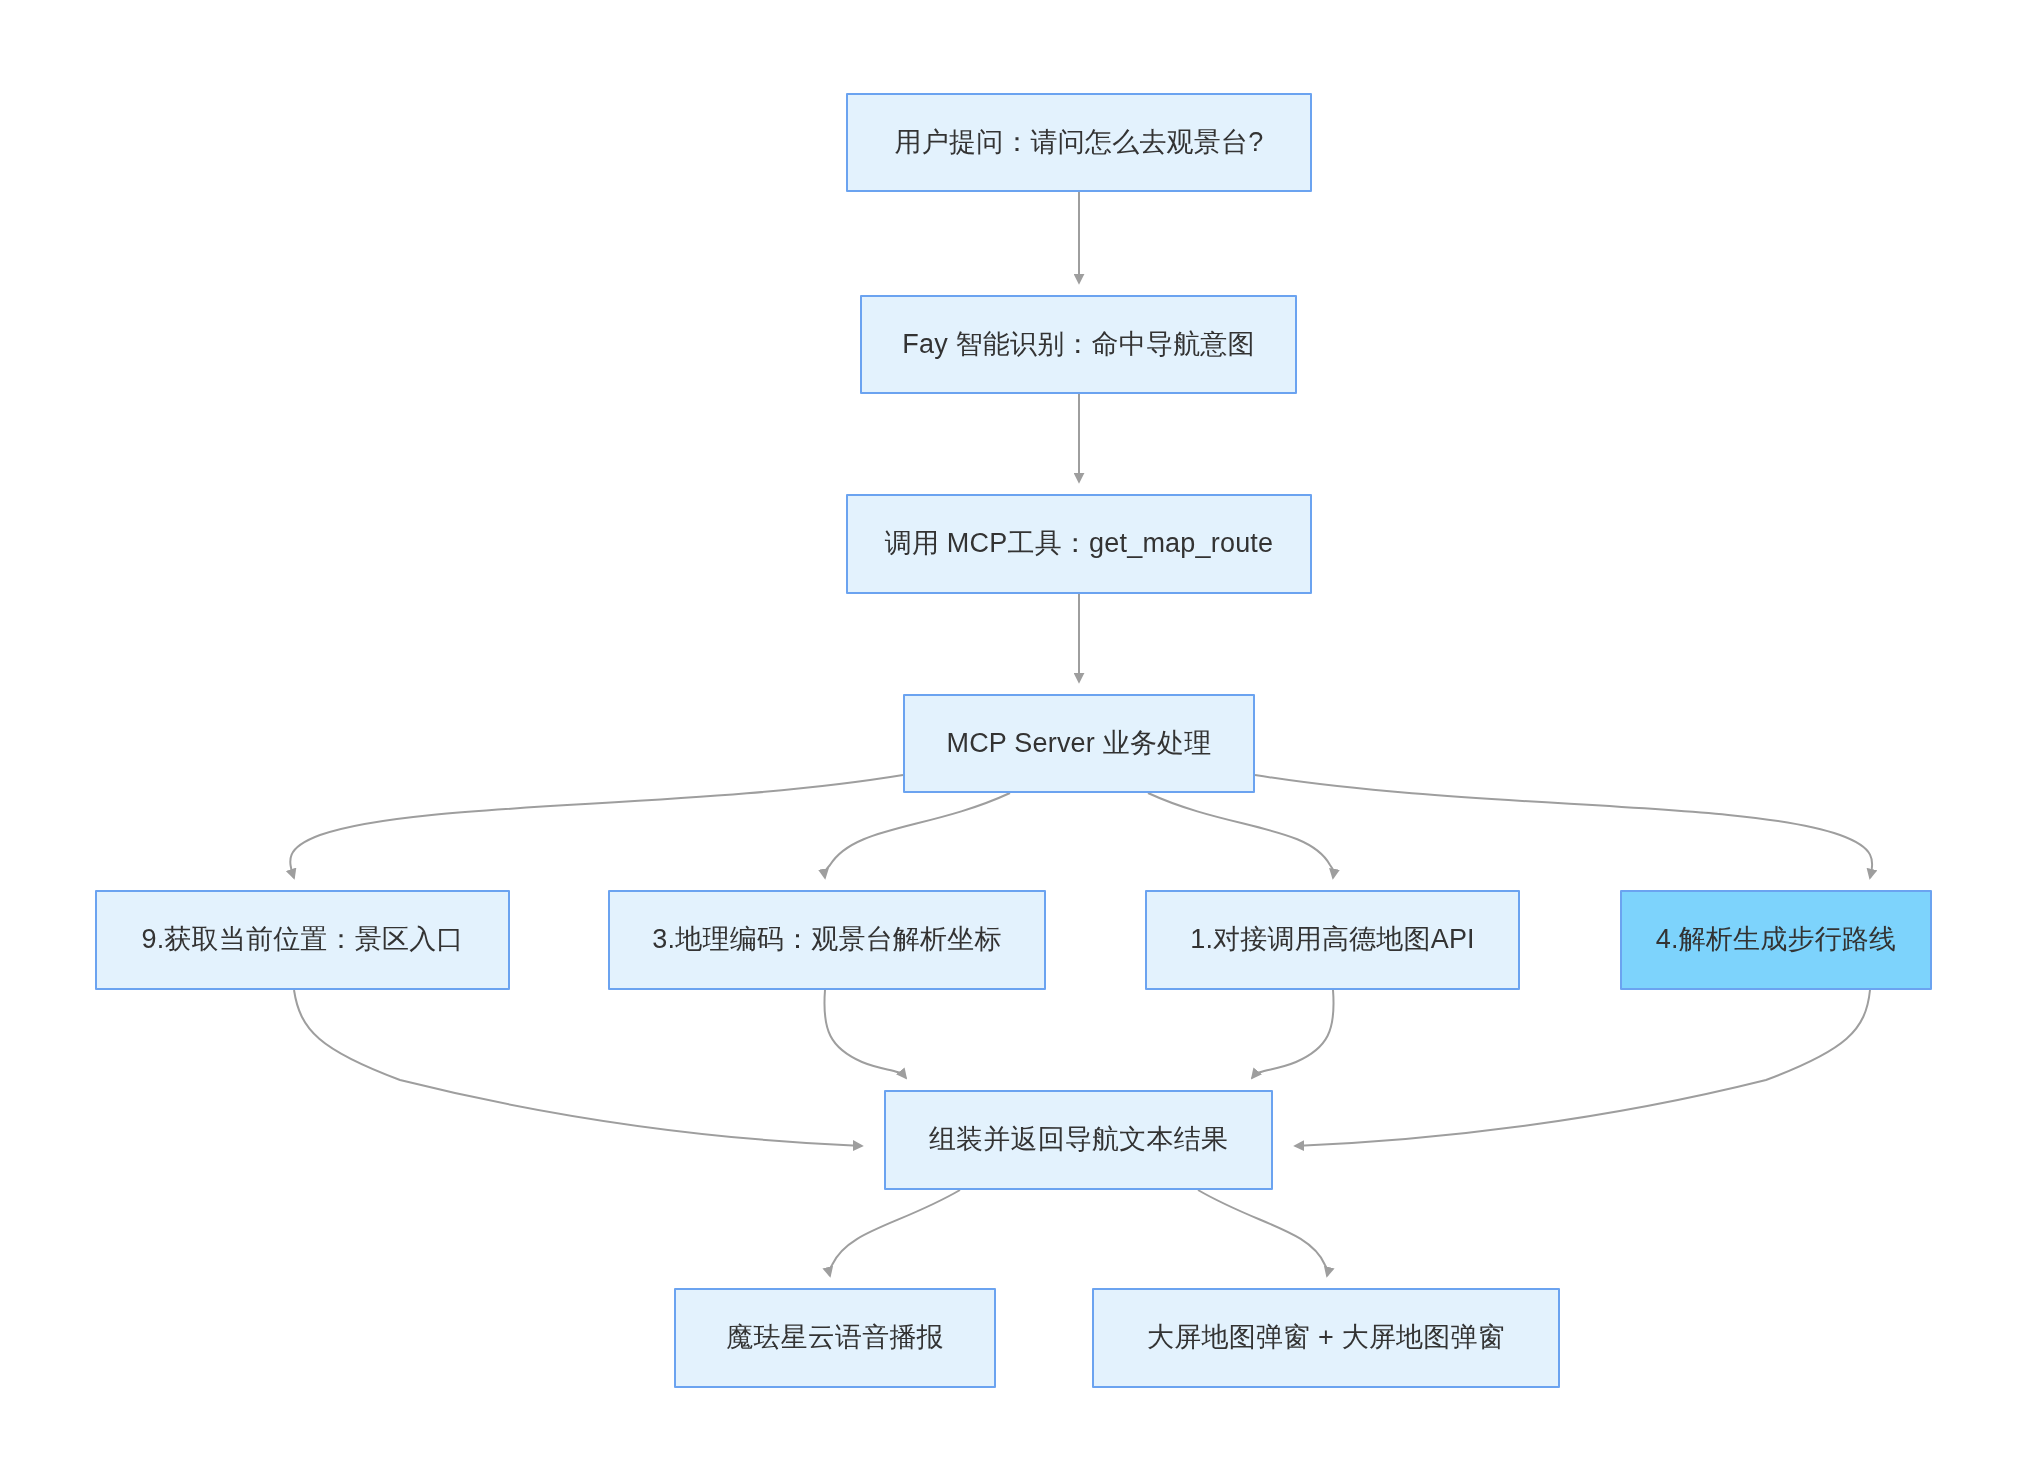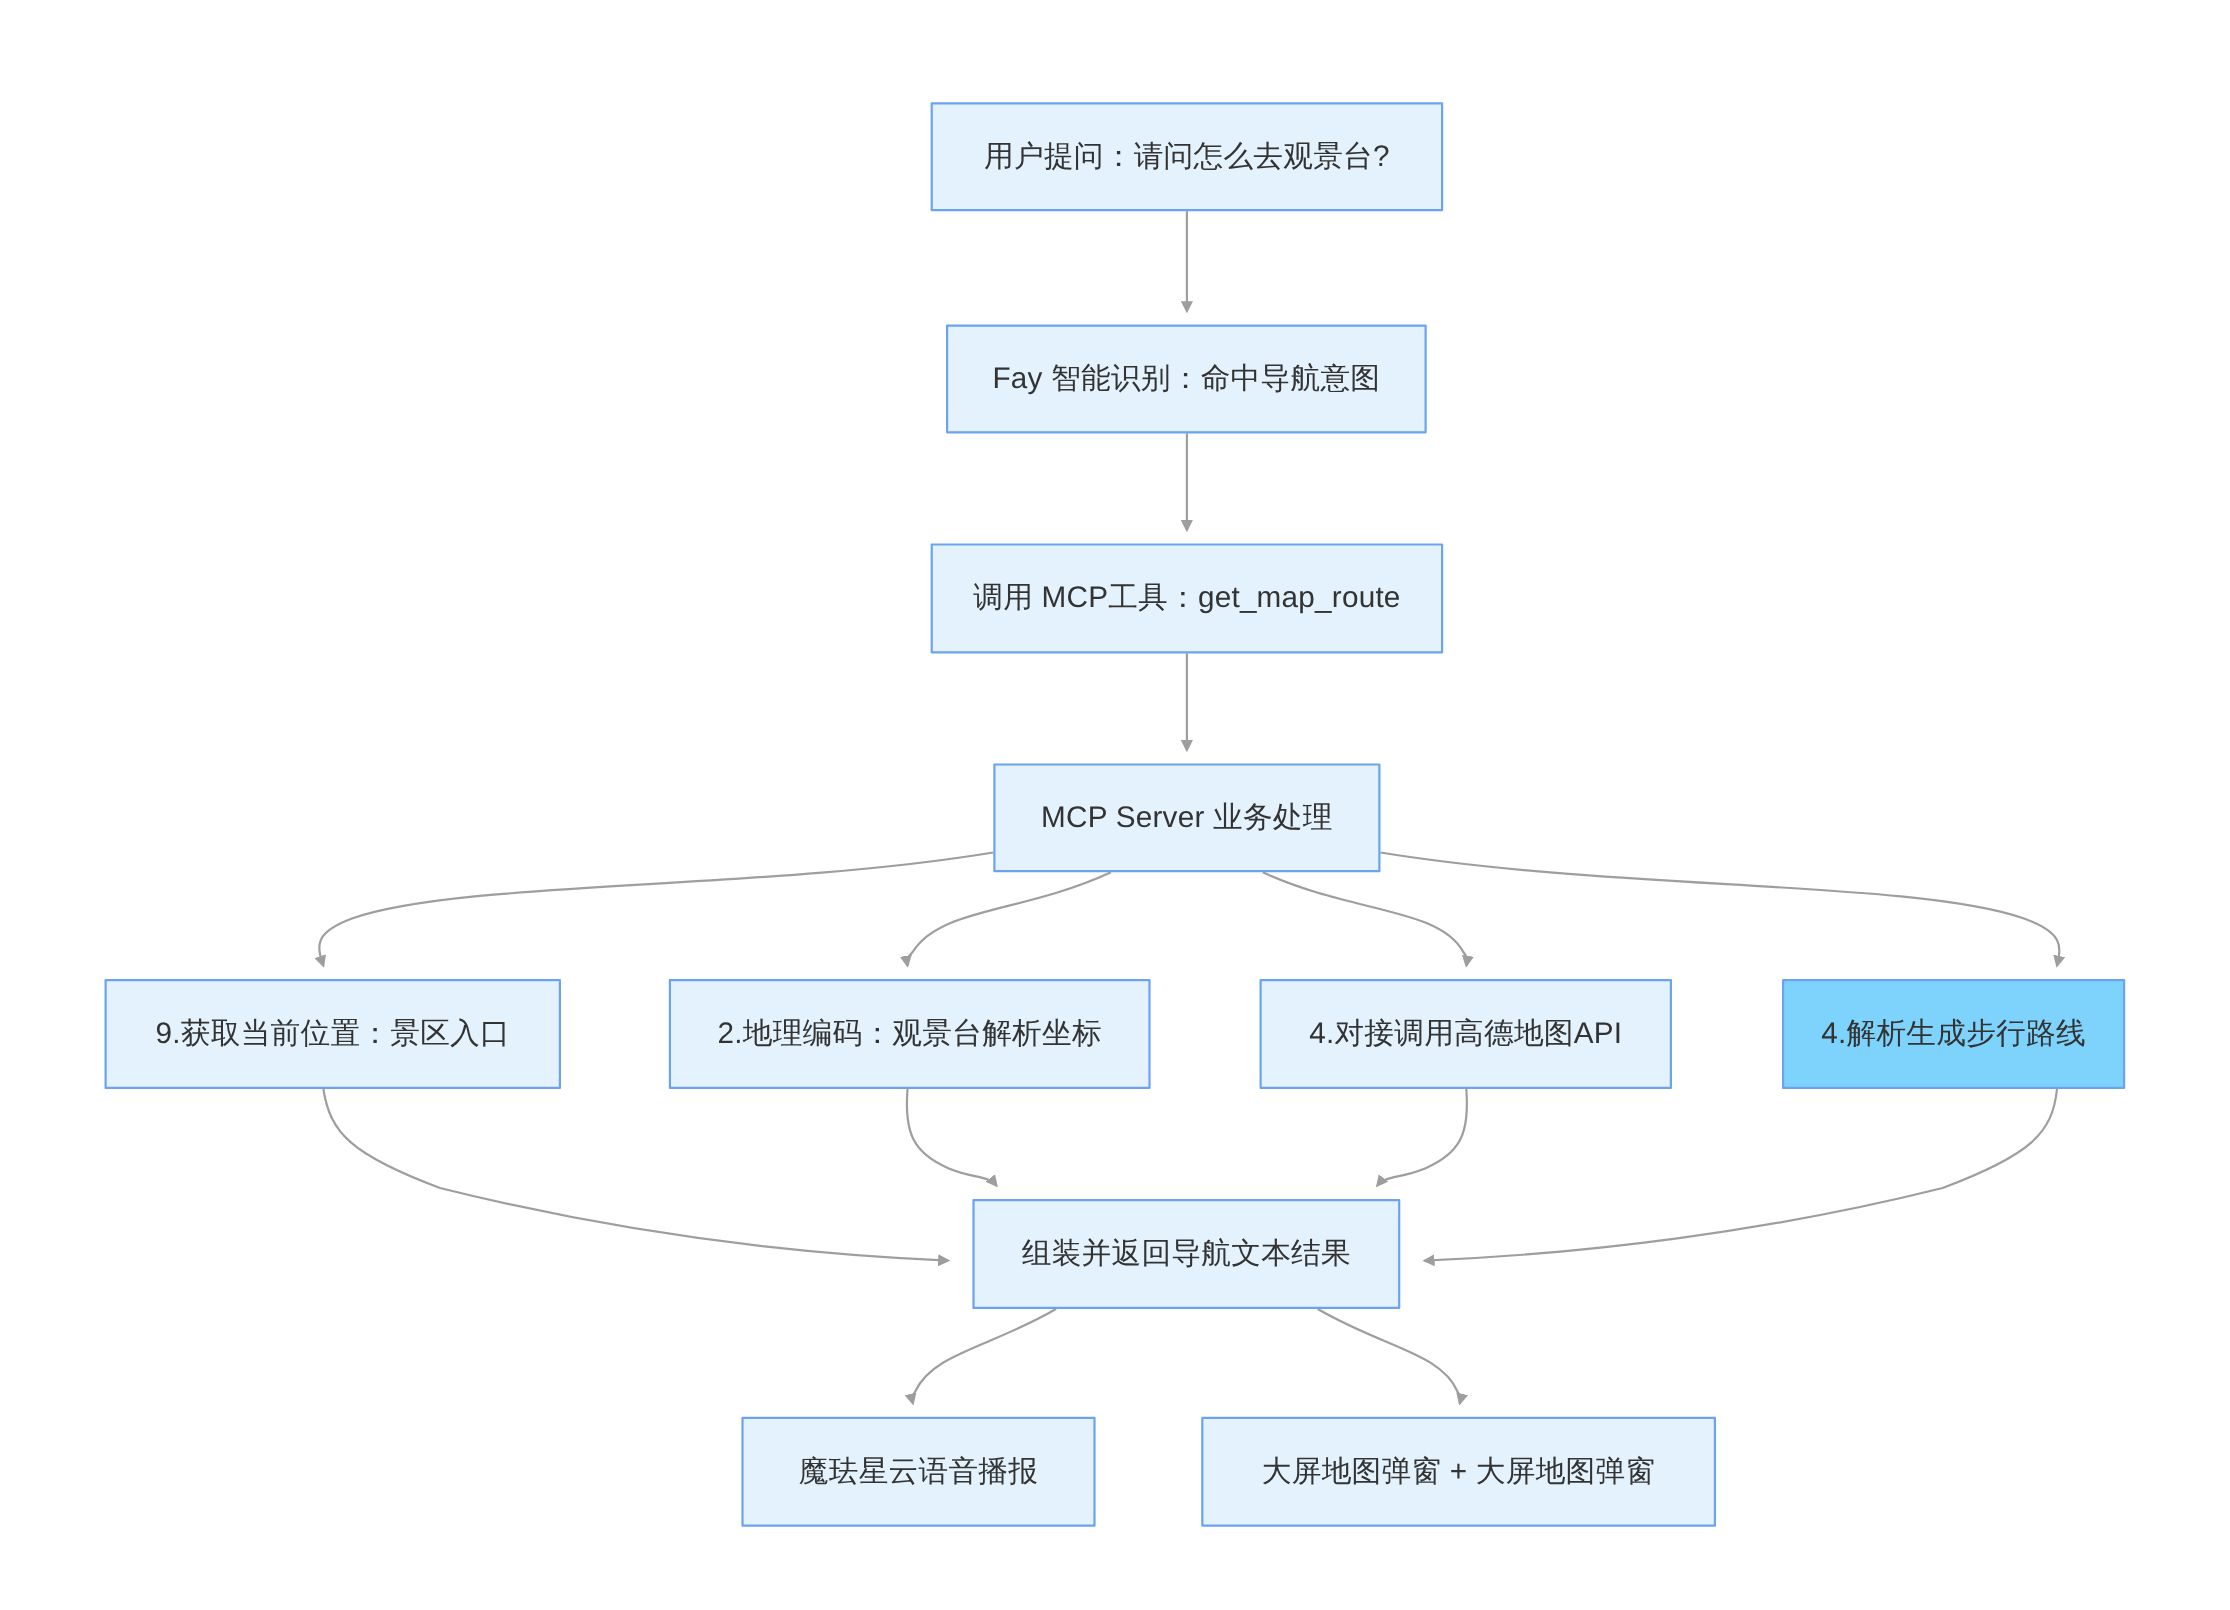--- a/index.html
+++ b/index.html
@@ -104,25 +104,25 @@
 
   <div class="node" id="node-n4" style="left: 903px; top: 694px; width: 352px; height: 99px; background: rgb(227, 242, 253); border-color: rgb(107, 163, 240); color: rgb(51, 51, 51);">
     <span class="node-label">MCP Server 业务处理</span>
   </div>
 
   <div class="node" id="node-s1" style="left: 95px; top: 890px; width: 415px; height: 100px; background: rgb(227, 242, 253); border-color: rgb(107, 163, 240); color: rgb(51, 51, 51);">
     <span class="node-label">9.获取当前位置：景区入口</span>
   </div>
 
   <div class="node" id="node-s2" style="left: 608px; top: 890px; width: 438px; height: 100px; background: rgb(227, 242, 253); border-color: rgb(107, 163, 240); color: rgb(51, 51, 51);">
-    <span class="node-label">2.地理编码：观景台解析坐标</span>
+    <span class="node-label">3.地理编码：观景台解析坐标</span>
   </div>
 
   <div class="node" id="node-s3" style="left: 1145px; top: 890px; width: 375px; height: 100px; background: rgb(227, 242, 253); border-color: rgb(107, 163, 240); color: rgb(51, 51, 51);">
-    <span class="node-label">4.对接调用高德地图API</span>
+    <span class="node-label">1.对接调用高德地图API</span>
   </div>
 
   <div class="node" id="node-s4" style="left: 1620px; top: 890px; width: 312px; height: 100px; background: #7dd3fc; border-color: rgb(107, 163, 240); color: rgb(51, 51, 51); text-align: center;">
     <span class="node-label">4.解析生成步行路线</span>
   </div>
 
   <div class="node" id="node-n5" style="left: 884px; top: 1090px; width: 389px; height: 100px; background: rgb(227, 242, 253); border-color: rgb(107, 163, 240); color: rgb(51, 51, 51);">
     <span class="node-label">组装并返回导航文本结果</span>
   </div>
 

